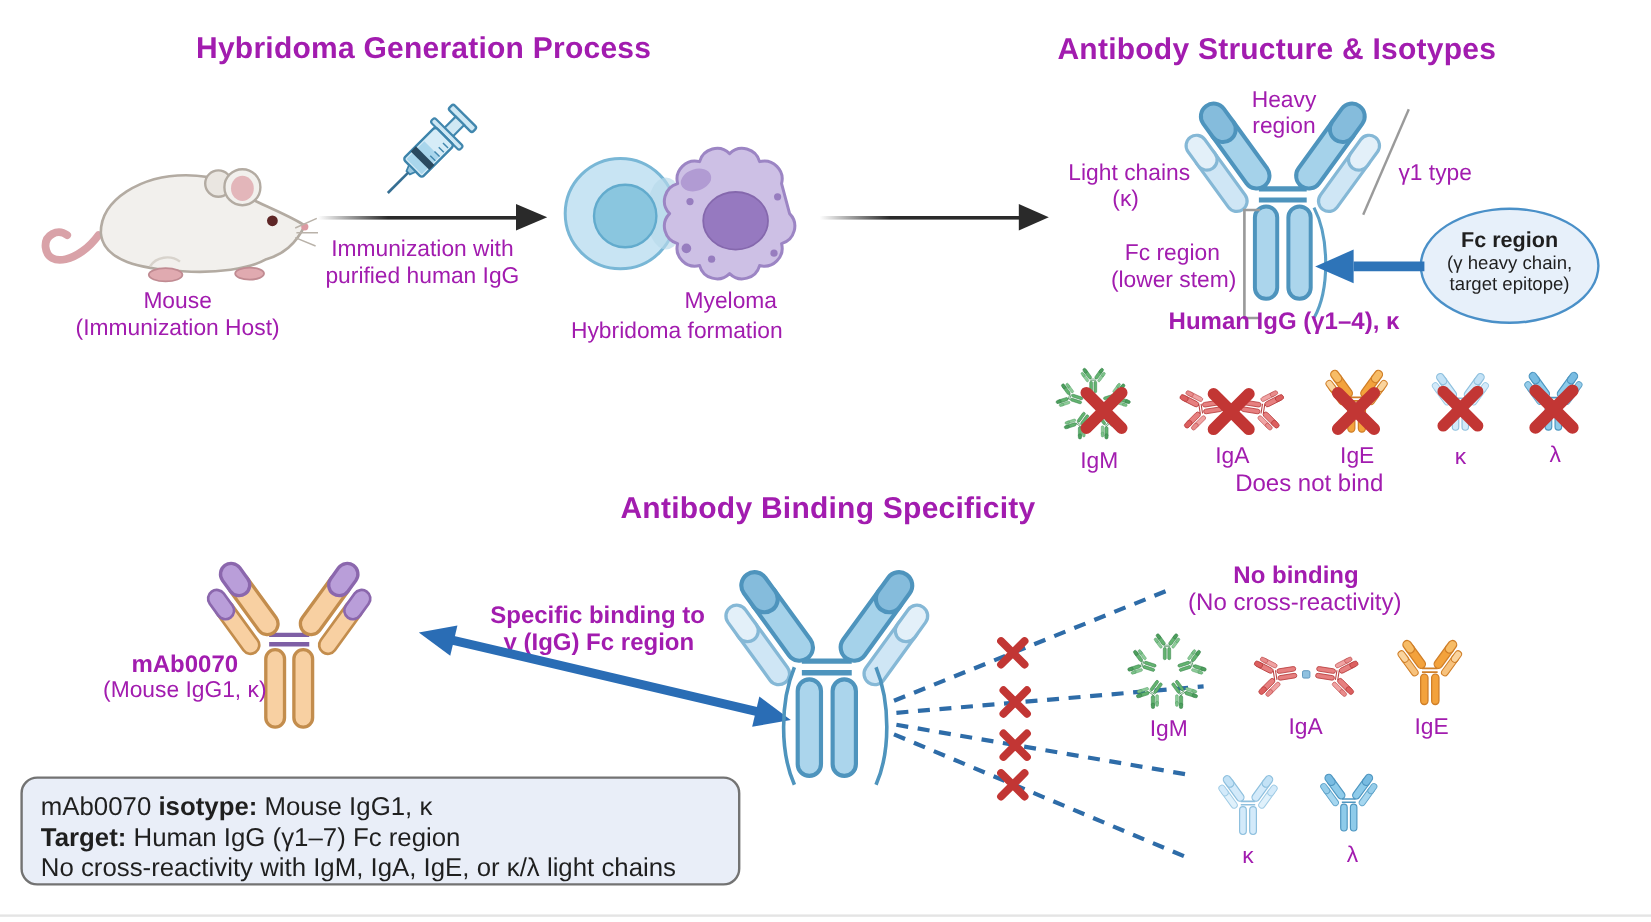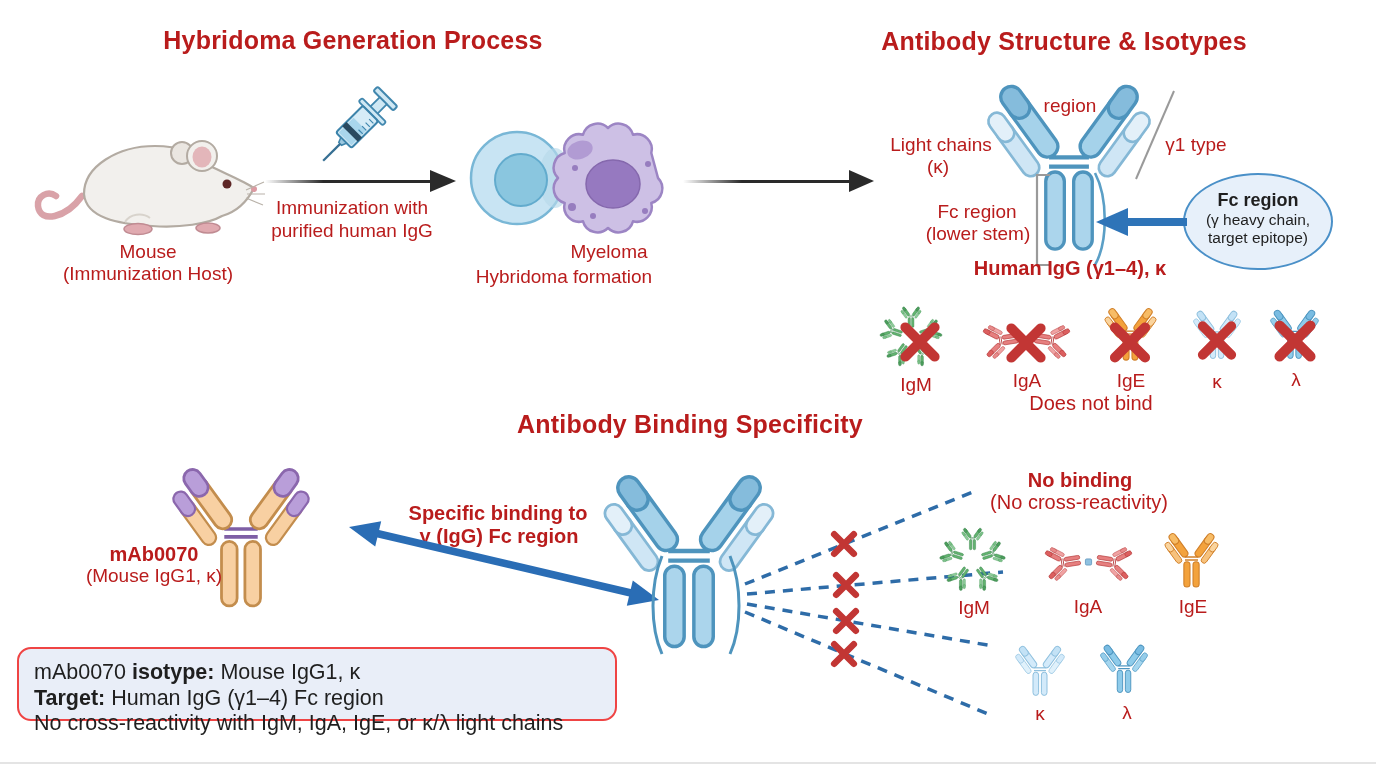--- a/index.html
+++ b/index.html
@@ -1,30 +1,30 @@
 <!DOCTYPE html>
 <html><head>
 <meta charset="utf-8">
 <style>
   html,body{margin:0;padding:0;background:#ffffff;}
   .canvas{position:relative;width:1376px;height:768px;background:#ffffff;overflow:hidden;
           font-family:"Liberation Sans",sans-serif;color:#1f1f1f;}
   .abs{position:absolute;}
-  .lbl{position:absolute;text-align:center;line-height:1.13;white-space:nowrap;color:#b91c1c;}
+  .lbl{position:absolute;text-align:center;line-height:1.13;white-space:nowrap;color:#a21caf;}
   .t25b{font-size:25px;font-weight:bold;letter-spacing:.2px;}
   .t20b{font-size:20px;font-weight:bold;}
   .t20{font-size:20px;}
   .t19{font-size:19px;}
   .callout{position:absolute;left:1183px;top:173px;width:150px;height:97px;border-radius:50%;
            background:#e7f0fa;border:2.5px solid #4a90c8;box-sizing:border-box;text-align:center;
            padding-top:15px;line-height:1.16;}
   .callout .c1{font-size:18px;font-weight:bold;}
   .callout .c2{font-size:15.5px;text-align:center;}
-  .infobox{position:absolute;left:17px;top:647px;width:600px;height:74px;box-sizing:border-box;
-           background:#e9eef8;border:2px solid #ef4444;border-radius:14px;padding:11px 0 0 15px;
+  .infobox{position:absolute;left:17px;top:647px;width:600px;height:91px;box-sizing:border-box;
+           background:#e9eef8;border:2px solid #737373;border-radius:14px;padding:11px 0 0 15px;
            font-size:21.5px;line-height:25.5px;white-space:nowrap;}
   .shaft{position:absolute;height:3.5px;background:linear-gradient(to right,rgba(42,42,42,0),#2a2a2a 35%);}
   .ahead{position:absolute;width:0;height:0;border-top:11px solid transparent;border-bottom:11px solid transparent;}
   .bottom-line{position:absolute;left:0;top:762px;width:1376px;height:2px;background:#d6d6d6;opacity:.65;}
 </style>
 </head>
 <body>
 
 <svg aria-hidden="true" style="position:absolute;width:0;height:0;overflow:hidden">
   <defs>
@@ -154,20 +154,21 @@
   <svg class="abs" style="left:1028px;top:172px;width:26px;height:96px;" viewBox="0 0 26 96">
     <path d="M22,3 L9,3 L9,93 L22,93" fill="none" stroke="#9a9a9a" stroke-width="2.2"></path>
   </svg>
   <svg class="abs" style="left:1090px;top:170px;width:24px;height:98px;" viewBox="0 0 24 98">
     <path d="M5,3 C18,28 18,72 5,95" fill="none" stroke="#5b9fc6" stroke-width="2.6"></path>
   </svg>
   <svg class="abs" style="left:1124px;top:88px;width:56px;height:96px;" viewBox="0 0 56 96">
     <path d="M50,3 L12,91" fill="none" stroke="#9a9a9a" stroke-width="2"></path>
   </svg>
 
+  <div class="lbl t19" style="left:970px;top:73px;width:200px;">Heavy</div>
   <div class="lbl t19" style="left:970px;top:95px;width:200px;">region</div>
   <div class="lbl t19" style="left:841px;top:134px;width:200px;">Light chains</div>
   <div class="lbl t19" style="left:838px;top:156px;width:200px;">(κ)</div>
   <div class="lbl t19" style="left:1096px;top:134px;width:200px;">γ1 type</div>
   <div class="lbl t19" style="left:877px;top:201px;width:200px;">Fc region</div>
   <div class="lbl t19" style="left:878px;top:223px;width:200px;">(lower stem)</div>
 
   <div class="callout">
     <div class="c1">Fc region</div>
     <div class="c2">(γ heavy chain,</div>
@@ -284,18 +285,18 @@
     </svg>
 
   <div class="lbl t19" style="left:874px;top:597px;width:200px;">IgM</div>
   <div class="lbl t19" style="left:988px;top:596px;width:200px;">IgA</div>
   <div class="lbl t19" style="left:1093px;top:596px;width:200px;">IgE</div>
   <div class="lbl t19" style="left:940px;top:703px;width:200px;">κ</div>
   <div class="lbl t19" style="left:1027px;top:702px;width:200px;">λ</div>
 
   <div class="infobox">
     <div><span>mAb0070 </span><b>isotype:</b><span> Mouse IgG1, κ</span></div>
-    <div><b>Target:</b><span> Human IgG (γ1–4) Fc region</span></div>
+    <div><b>Target:</b><span> Human IgG (γ1–7) Fc region</span></div>
     <div><span>No cross-reactivity with IgM, IgA, IgE, or κ/λ light chains</span></div>
   </div>
 
   <div class="bottom-line"></div>
 </div>
 
 </body></html>

